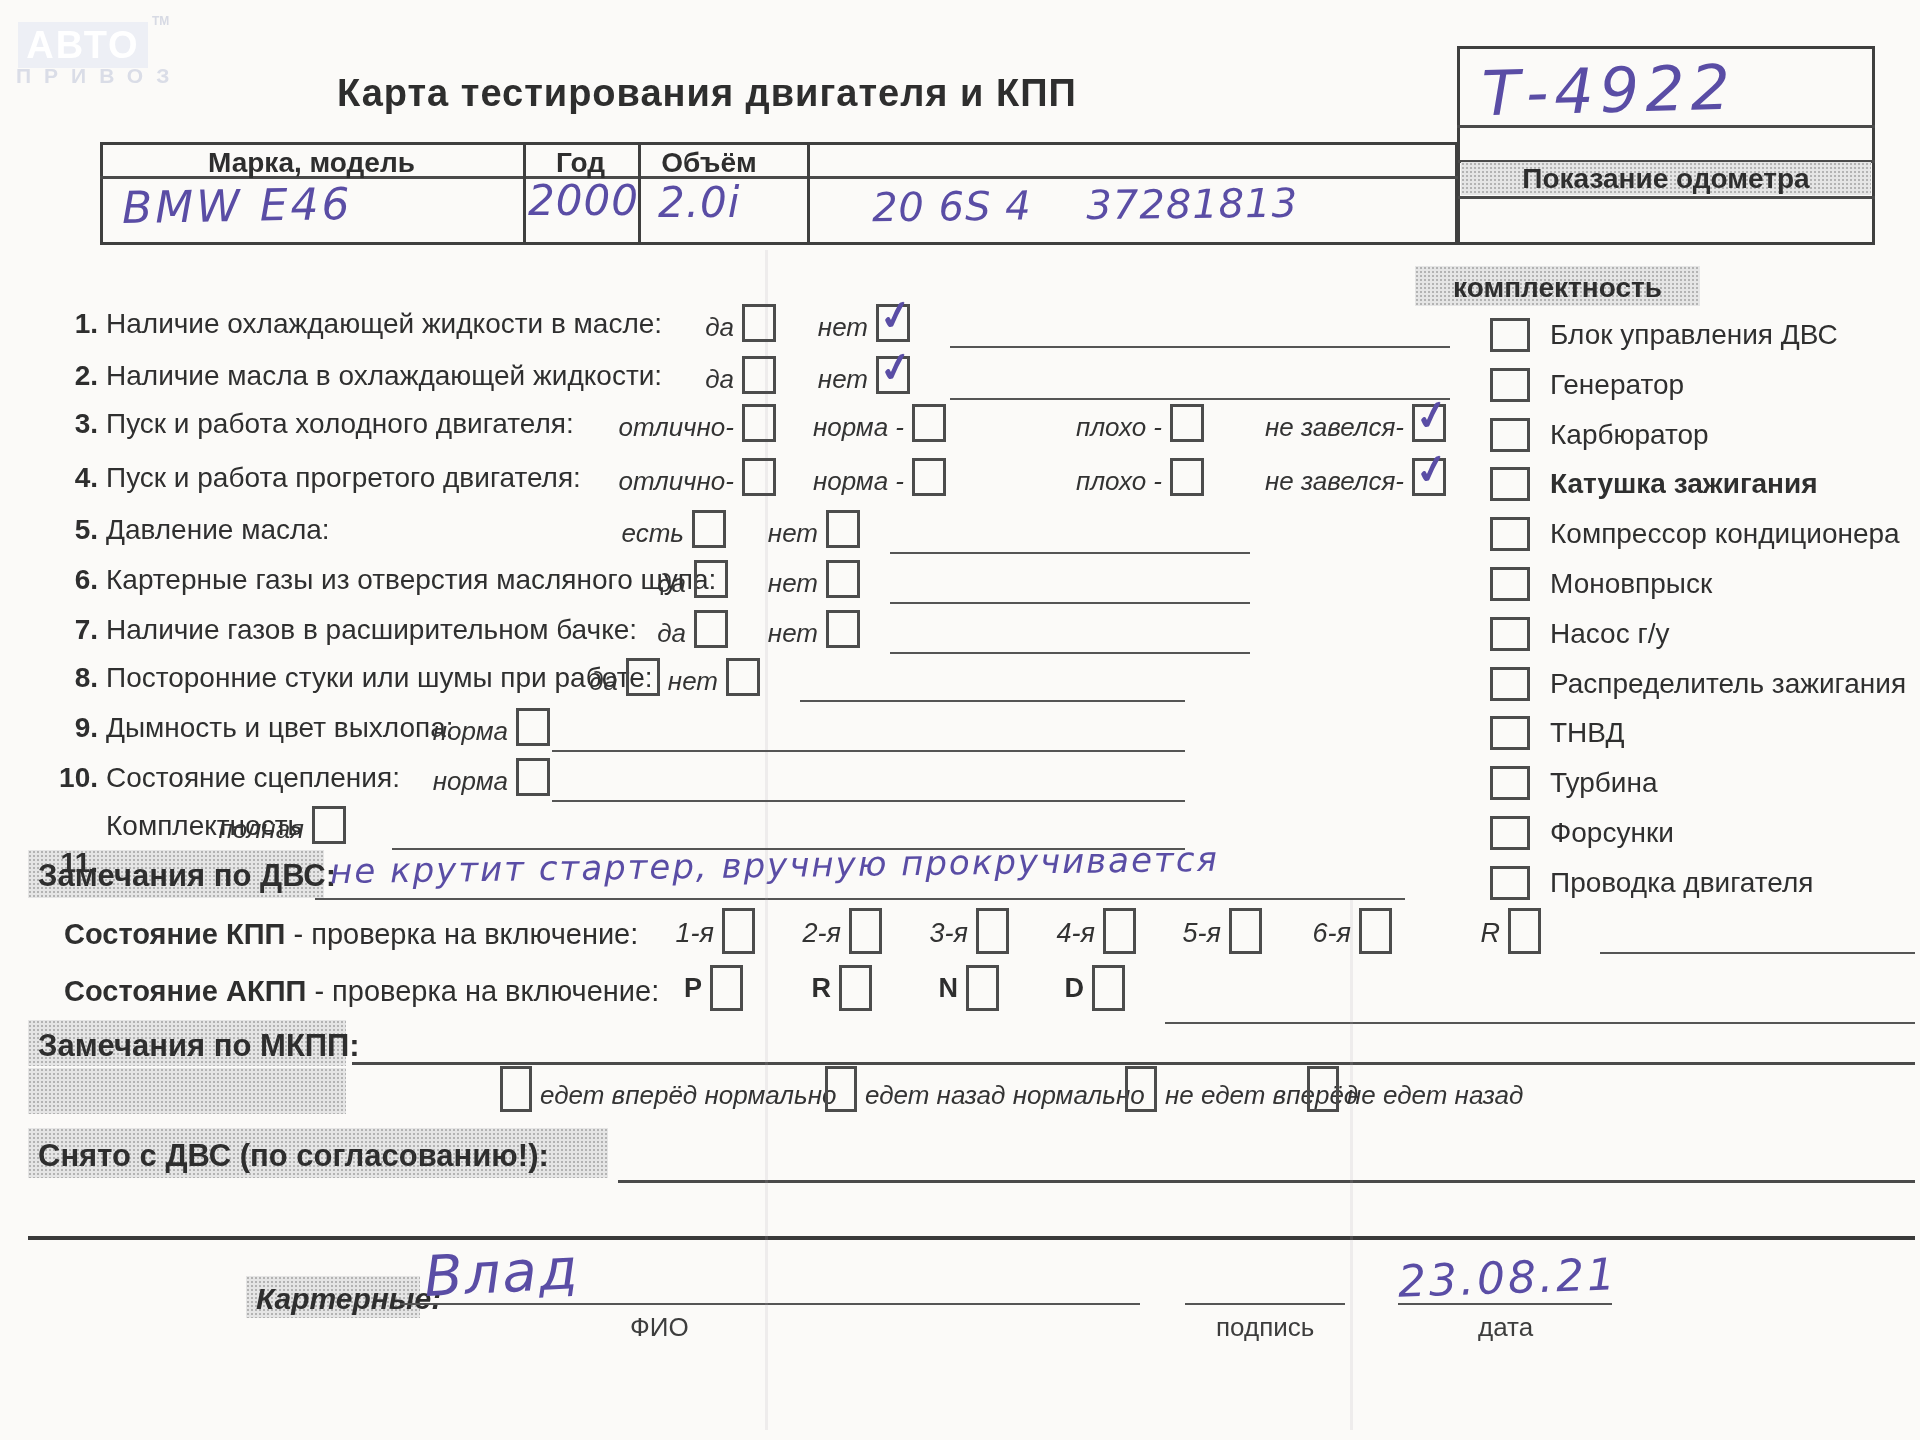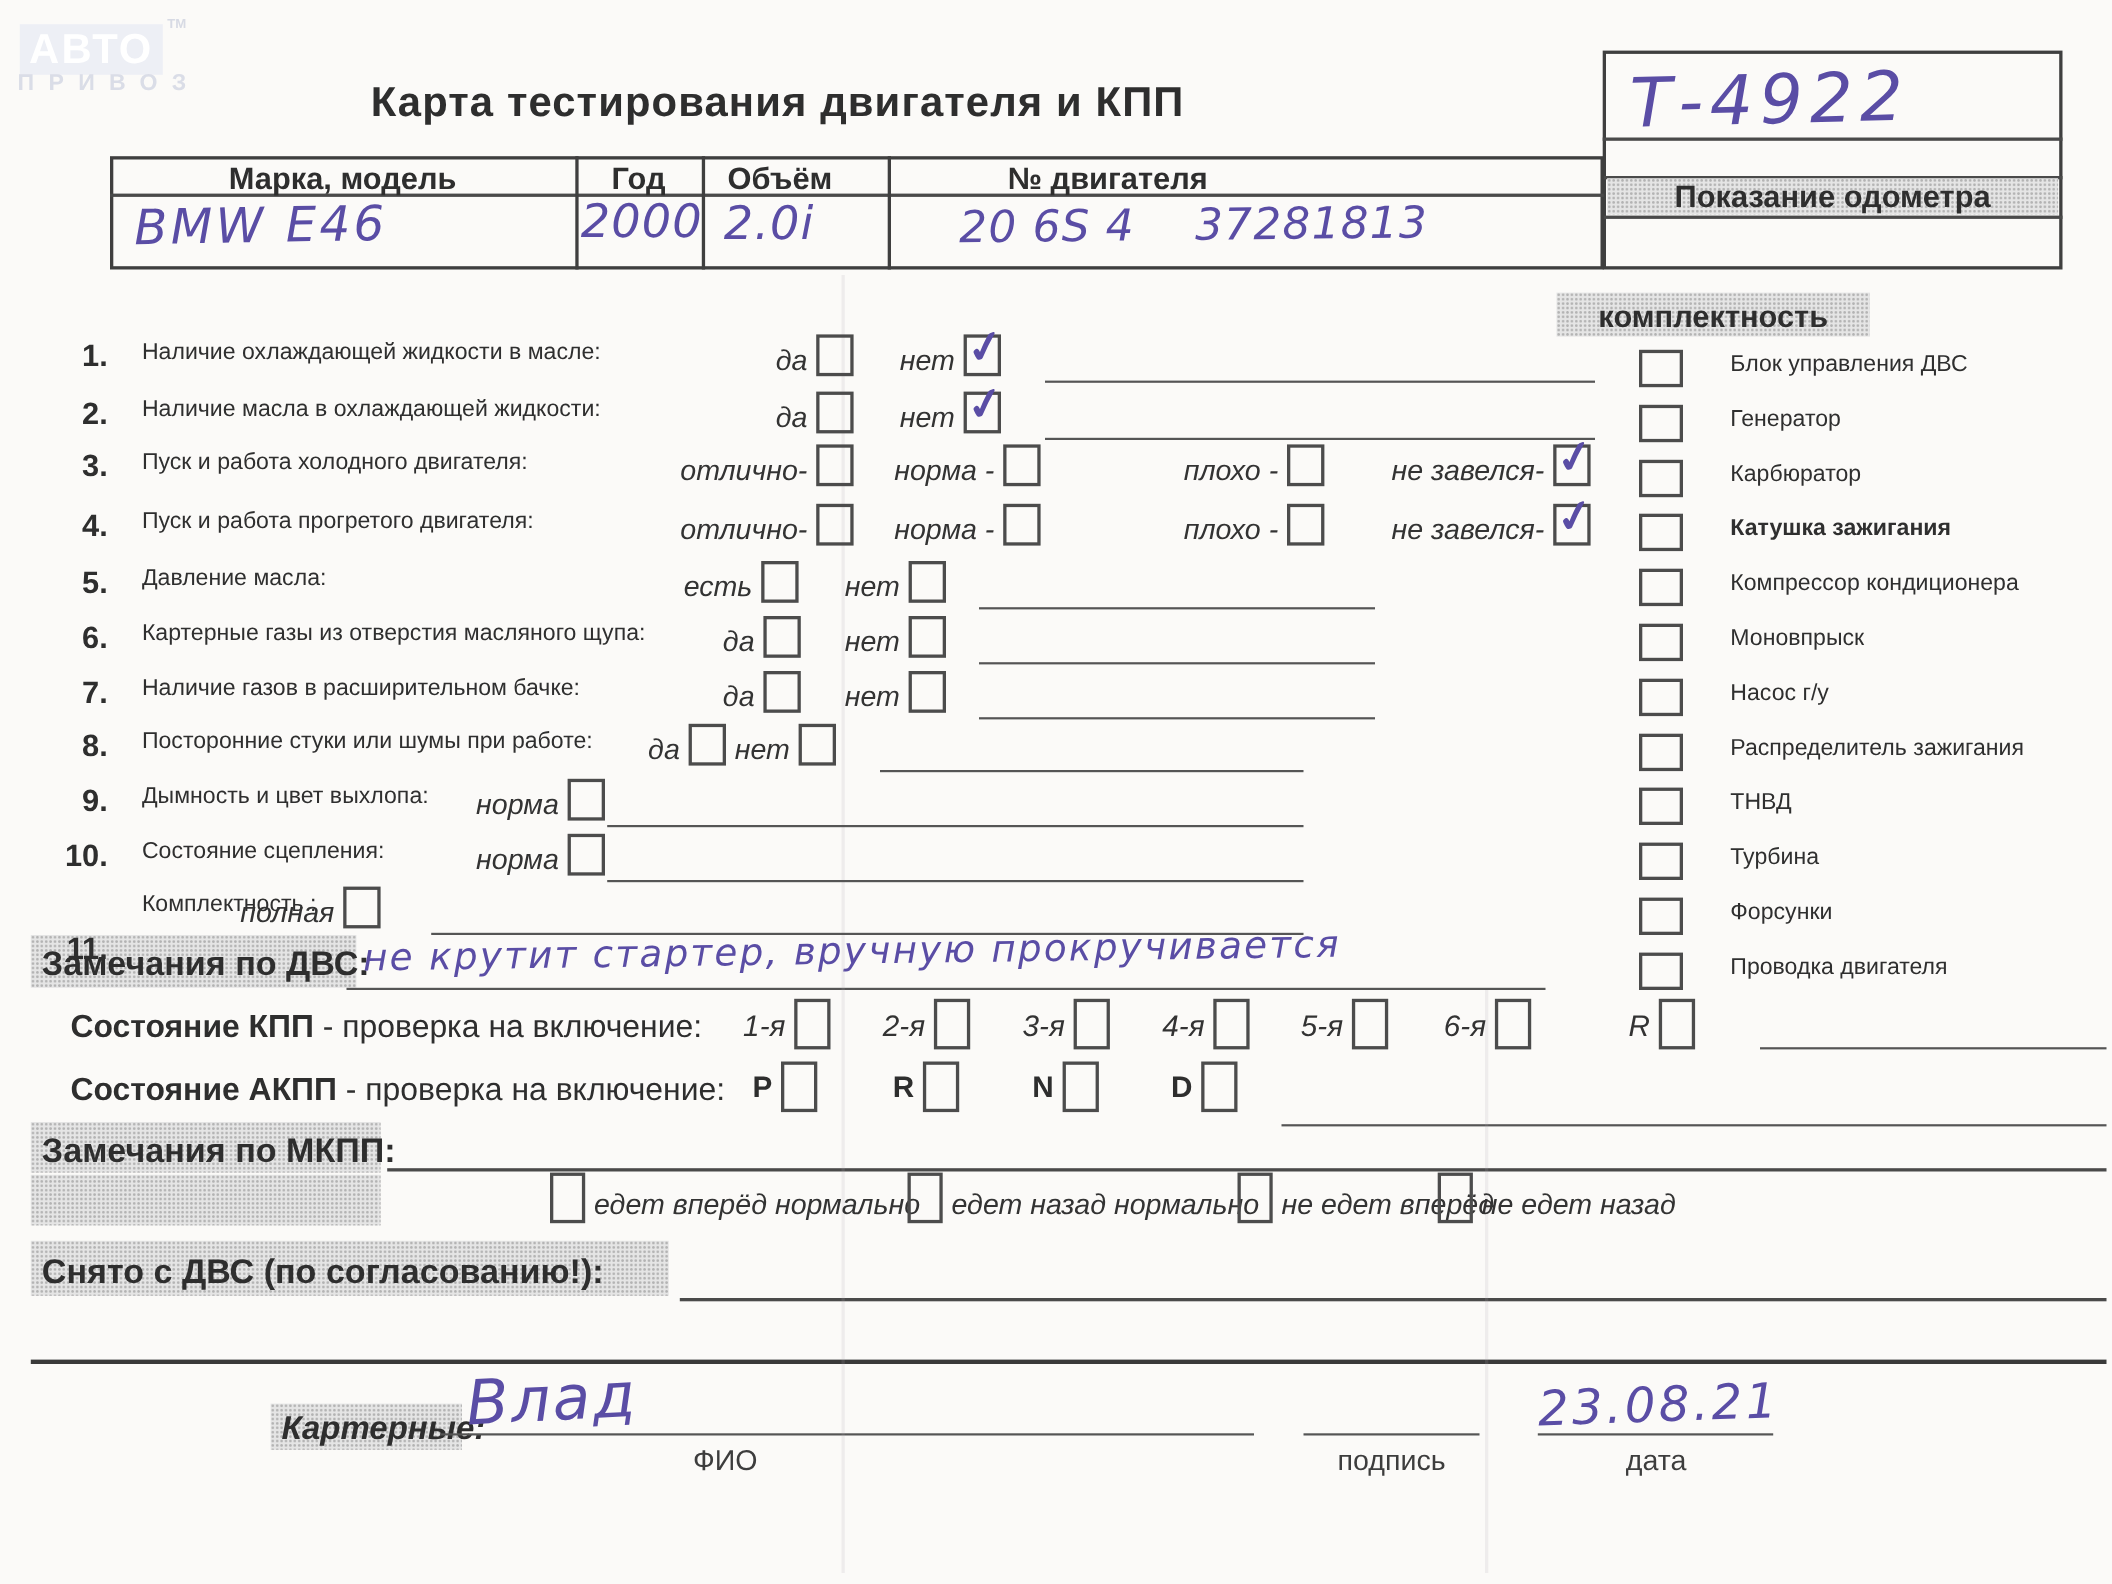--- a/index.html
+++ b/index.html
@@ -8,21 +8,21 @@
   .abs{position:absolute;}
   .b{font-weight:700;}
   .i{font-style:italic;}
   .hl{background-color:#e5e5e5;background-image:radial-gradient(#b3b3b3 1px,rgba(0,0,0,0) 1.3px);background-size:4px 4px;}
   .box{position:absolute;border:3px solid #4c4c4c;background:transparent;box-sizing:border-box;}
   .line{position:absolute;height:0;border-top:3px solid #4a4a4a;}
   .thin{border-top-width:2px;border-top-color:#555;}
   .hw{position:absolute;color:#5a4da5;font-style:italic;letter-spacing:1px;white-space:pre;font-family:"DejaVu Sans",sans-serif;}
   .opt{position:absolute;font-style:italic;font-size:26px;color:#333;transform:translateX(-100%);white-space:nowrap;}
   .optr{position:absolute;font-style:italic;font-size:26px;color:#333;white-space:nowrap;}
-  .itm{position:absolute;font-size:21px;color:#2f2f2f;white-space:nowrap;margin-left:23px;}
+  .itm{position:absolute;font-size:28px;color:#2f2f2f;white-space:nowrap;}
   .num{position:absolute;font-size:28px;font-weight:700;width:46px;text-align:right;}
   .check{position:absolute;color:#5a4da5;font-size:40px;font-weight:700;transform:rotate(-10deg);}
   .cap{position:absolute;font-size:26px;color:#3d3d3d;}
   .hdr{position:absolute;font-size:28px;font-weight:700;text-align:center;}
   .sect{position:absolute;font-size:30px;font-weight:700;white-space:nowrap;}
   .gl{position:absolute;font-size:27px;font-weight:700;transform:translateX(-100%);white-space:nowrap;}
   .fold{position:absolute;width:3px;background:rgba(175,165,172,0.16);}
   .logo-box{position:absolute;left:18px;top:22px;width:130px;height:46px;background:#edeff5;
             display:flex;align-items:center;justify-content:center;}
   .logo-top{color:#ffffff;font-weight:700;font-size:38px;letter-spacing:2px;}
@@ -52,21 +52,20 @@
   <div class="hw" style="left:1480px;top:205px;font-size:34px;"></div>
 
   <div class="abs" style="left:100px;top:142px;width:1358px;height:103px;border:3px solid #3f3f3f;box-sizing:border-box;"></div>
   <div class="line" style="left:100px;top:176px;width:1358px;"></div>
   <div class="abs" style="left:523px;top:142px;width:0;height:103px;border-left:3px solid #3f3f3f;"></div>
   <div class="abs" style="left:638px;top:142px;width:0;height:103px;border-left:3px solid #3f3f3f;"></div>
   <div class="abs" style="left:807px;top:142px;width:0;height:103px;border-left:3px solid #3f3f3f;"></div>
   <div class="hdr" style="left:100px;top:147px;width:423px;">Марка, модель</div>
   <div class="hdr" style="left:523px;top:147px;width:115px;">Год</div>
   <div class="hdr" style="left:638px;top:147px;width:142px;">Объём</div>
-  <div class="hdr" style="left:807px;top:147px;width:400px;">№ двигателя</div>
   <div class="hw" style="left:122px;top:180px;font-size:44px;transform:rotate(-1deg);letter-spacing:3px;">BMW E46</div>
   <div class="hw" style="left:528px;top:176px;font-size:42px;">2000</div>
   <div class="hw" style="left:658px;top:178px;font-size:42px;">2.0i</div>
   <div class="hw" style="left:872px;top:182px;font-size:40px;transform:rotate(-0.6deg);">20 6S 4    37281813</div>
 
   <div class="hl abs" style="left:1415px;top:266px;width:285px;height:40px;"></div>
   <div class="hdr" style="left:1415px;top:272px;width:285px;">комплектность</div>
 
   <div class="hl abs" style="left:28px;top:850px;width:296px;height:48px;"></div>
   <div class="sect" style="left:38px;top:858px;font-size:31px;">Замечания по ДВС:</div>

